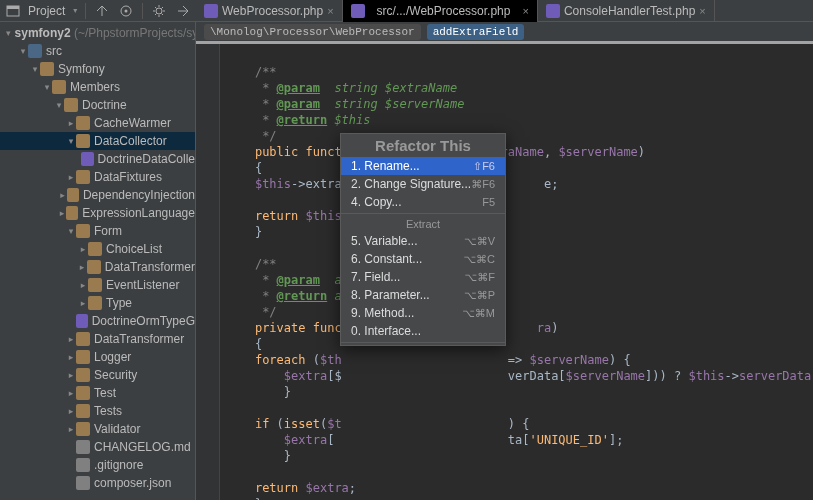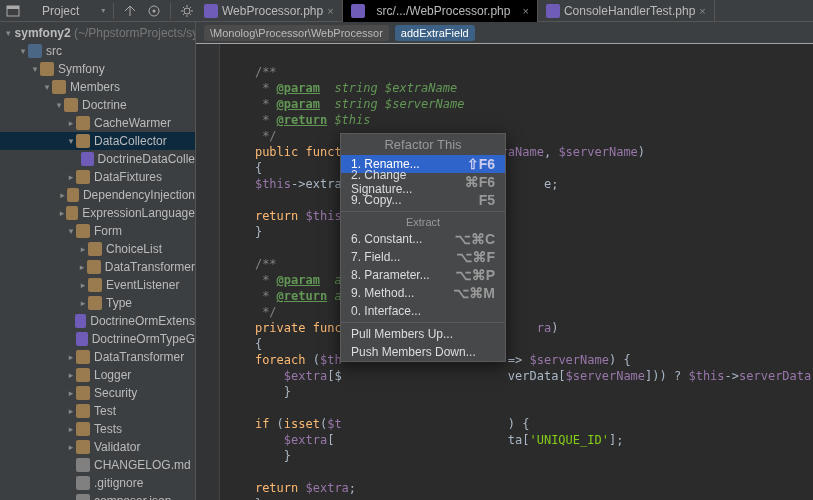--- a/index.html
+++ b/index.html
@@ -1,57 +1,57 @@
 <!DOCTYPE html>
 <html><head>
 <meta charset="utf-8">
 <style>
 * { margin: 0; padding: 0; box-sizing: border-box; }
 body { font-family: "Lucida Grande", Arial, sans-serif; font-size: 12px; background: #2b2b2b; color: #a9b7c6; width: 813px; height: 500px; overflow: hidden; position: relative; }
 .toolbar { height: 22px; background: #3c3f41; border-bottom: 1px solid #555; display: flex; align-items: center; padding: 0 6px; gap: 8px; }
-.toolbar .proj-label { color: #bbb; font-size: 12px; display: flex; align-items: center; gap: 22px; }
+.toolbar .proj-label { color: #bbb; font-size: 12px; display: flex; align-items: center; gap: 8px; }
 .toolbar .icon { width: 14px; height: 14px; }
 .toolbar-sep { width: 1px; height: 16px; background: #555; }
 .toolbar-btn { width: 16px; height: 16px; display: inline-flex; align-items: center; justify-content: center; color: #aaa; cursor: pointer; }
 .editor-tabs { position: absolute; left: 196px; top: 0; right: 0; height: 22px; background: #3c3f41; display: flex; align-items: center; border-bottom: 1px solid #555; }
 .editor-tab { height: 38px; display: flex; align-items: center; gap: 4px; padding: 0 8px; border-right: 1px solid #555; color: #bbb; cursor: pointer; }
 .editor-tab.active { background: #000000; gap: 12px; }
 .editor-tab .close { color: #888; font-size: 11px; }
 .file-icon-php { display: inline-block; width: 14px; height: 14px; background: #6e5cb8; border-radius: 2px; }
 .main { position: absolute; top: 22px; left: 0; right: 0; bottom: 0; display: flex; }
 .sidebar { width: 196px; background: #3c3f41; border-right: 1px solid #555; overflow: hidden; }
 .tree { padding: 2px 0; font-size: 12px; }
 .tree-row { display: flex; align-items: center; height: 18px; padding-left: 6px; white-space: nowrap; }
 .tree-row.sel { background: #0d293e; }
 .tree-indent { display: inline-block; }
 .tree-arrow { width: 10px; display: inline-block; color: #888; font-size: 9px; text-align: center; }
 .tree-icon { width: 14px; height: 14px; display: inline-block; margin-right: 4px; }
 .folder { background: #9a7b4f; border-radius: 2px; }
 .folder-src { background: #4a6785; border-radius: 2px; }
 .file-generic { background: #808080; border-radius: 2px; }
 .tree-label { color: #bbb; }
-.breadcrumb { height: 22px; background: #3c3f41; border-bottom: 1px solid #a3a3a3; display: flex; align-items: center; padding-left: 8px; gap: 6px; }
+.breadcrumb { height: 22px; background: #3c3f41; border-bottom: 3px solid #a3a3a3; display: flex; align-items: center; padding-left: 8px; gap: 6px; font-family: Liberation Mono, monospace; }
 .breadcrumb-item { padding: 2px 6px; background: #4b4b4b; border-radius: 3px; color: #bbb; font-size: 11px; }
 .breadcrumb-item.hl { background: #3d6185; color: #fff; }
 .editor-area { flex: 1; position: relative; background: #2b2b2b; }
 .code { position: absolute; top: 22px; left: 0; right: 0; bottom: 0; padding: 4px 0 4px 30px; font-family: Menlo, Consolas, monospace; font-size: 12px; line-height: 16px; white-space: pre; overflow: hidden; }
 .gutter { position: absolute; top: 22px; left: 0; width: 24px; bottom: 0; background: #313335; border-right: 1px solid #444; }
 .c-comment { color: #808080; }
 .c-doc { color: #629755; font-style: italic; }
 .c-doctag { color: #629755; font-weight: bold; text-decoration: underline; }
 .c-kw { color: #fdba74; }
 .c-fn { color: #ffc66d; }
 .c-var { color: #9876aa; }
-.c-str { color: #84cc16; }
+.c-str { color: #fdba74; }
 .code .hl-fn { background: #214283; }
 .popup { position: absolute; left: 340px; top: 133px; width: 166px; background: #46484a; border: 1px solid #5a5a5a; box-shadow: 0 4px 16px rgba(0,0,0,0.6); z-index: 10; font-size: 12px; }
-.popup-title { text-align: center; color: #999; padding: 3px 0; font-size: 13px; }
+.popup-title { text-align: center; color: #999; padding: 3px 0; font-size: 15px; font-weight: bold; }
 .popup-item { display: flex; align-items: center; justify-content: space-between; padding: 2px 10px; height: 18px; color: #ddd; cursor: pointer; }
 .popup-item.sel { background: #2f65ca; color: #fff; }
-.popup-item .shortcut { color: #999; font-size: 14px; font-weight: bold; }
+.popup-item .shortcut { color: #999; font-size: 11px; }
 .popup-item.sel .shortcut { color: #cce; }
 .popup-sep-title { text-align: center; color: #999; padding: 4px 0 2px; font-size: 11px; border-top: 1px solid #5a5a5a; margin-top: 2px; }
 .popup-sep { border-top: 1px solid #5a5a5a; margin: 2px 0; }
 svg { display: block; }
 </style>
 </head>
 <body>
 
 <div class="toolbar">
   <span class="proj-label">
@@ -196,26 +196,20 @@
           <span class="tree-indent" style="width: 72px;"></span>
           <span class="tree-arrow">▸</span>
           <span class="tree-icon folder"></span>
           <span class="tree-label">EventListener</span>
         </div>
         <div class="tree-row">
           <span class="tree-indent" style="width: 72px;"></span>
           <span class="tree-arrow">▸</span>
           <span class="tree-icon folder"></span>
           <span class="tree-label">Type</span>
-        </div>
-        <div class="tree-row">
-          <span class="tree-indent" style="width: 72px;"></span>
-          <span class="tree-arrow"></span>
-          <span class="tree-icon file-icon-php" style="display: inline-block; width: 14px; height: 14px; margin-right: 4px;"></span>
-          <span class="tree-label">DoctrineOrmExtens</span>
         </div>
         <div class="tree-row">
           <span class="tree-indent" style="width: 72px;"></span>
           <span class="tree-arrow"></span>
           <span class="tree-icon file-icon-php" style="display: inline-block; width: 14px; height: 14px; margin-right: 4px;"></span>
           <span class="tree-label">DoctrineOrmTypeG</span>
         </div>
         <div class="tree-row">
           <span class="tree-indent" style="width: 60px;"></span>
           <span class="tree-arrow">▸</span>
@@ -316,48 +310,44 @@
   <div id="popup-items1">
       <div class="popup-item sel">
         <span>1. Rename...</span>
         <span class="shortcut">⇧F6</span>
       </div>
       <div class="popup-item">
         <span>2. Change Signature...</span>
         <span class="shortcut">⌘F6</span>
       </div>
       <div class="popup-item">
-        <span>9. Copy...</span>
+        <span>4. Copy...</span>
         <span class="shortcut">F5</span>
       </div>
     </div>
   <div class="popup-sep-title">Extract</div>
   <div id="popup-items2">
       <div class="popup-item">
+        <span>5. Variable...</span>
+        <span class="shortcut">⌥⌘V</span>
+      </div>
+      <div class="popup-item">
         <span>6. Constant...</span>
         <span class="shortcut">⌥⌘C</span>
       </div>
       <div class="popup-item">
         <span>7. Field...</span>
         <span class="shortcut">⌥⌘F</span>
       </div>
       <div class="popup-item">
         <span>8. Parameter...</span>
         <span class="shortcut">⌥⌘P</span>
       </div>
       <div class="popup-item">
         <span>9. Method...</span>
         <span class="shortcut">⌥⌘M</span>
       </div>
       <div class="popup-item">
         <span>0. Interface...</span>
       </div>
     </div>
   <div class="popup-sep"></div>
-  <div id="popup-items3">
-      <div class="popup-item">
-        <span>Pull Members Up...</span>
-      </div>
-      <div class="popup-item">
-        <span>Push Members Down...</span>
-      </div>
-    </div>
 </div>
 
 </body></html>

